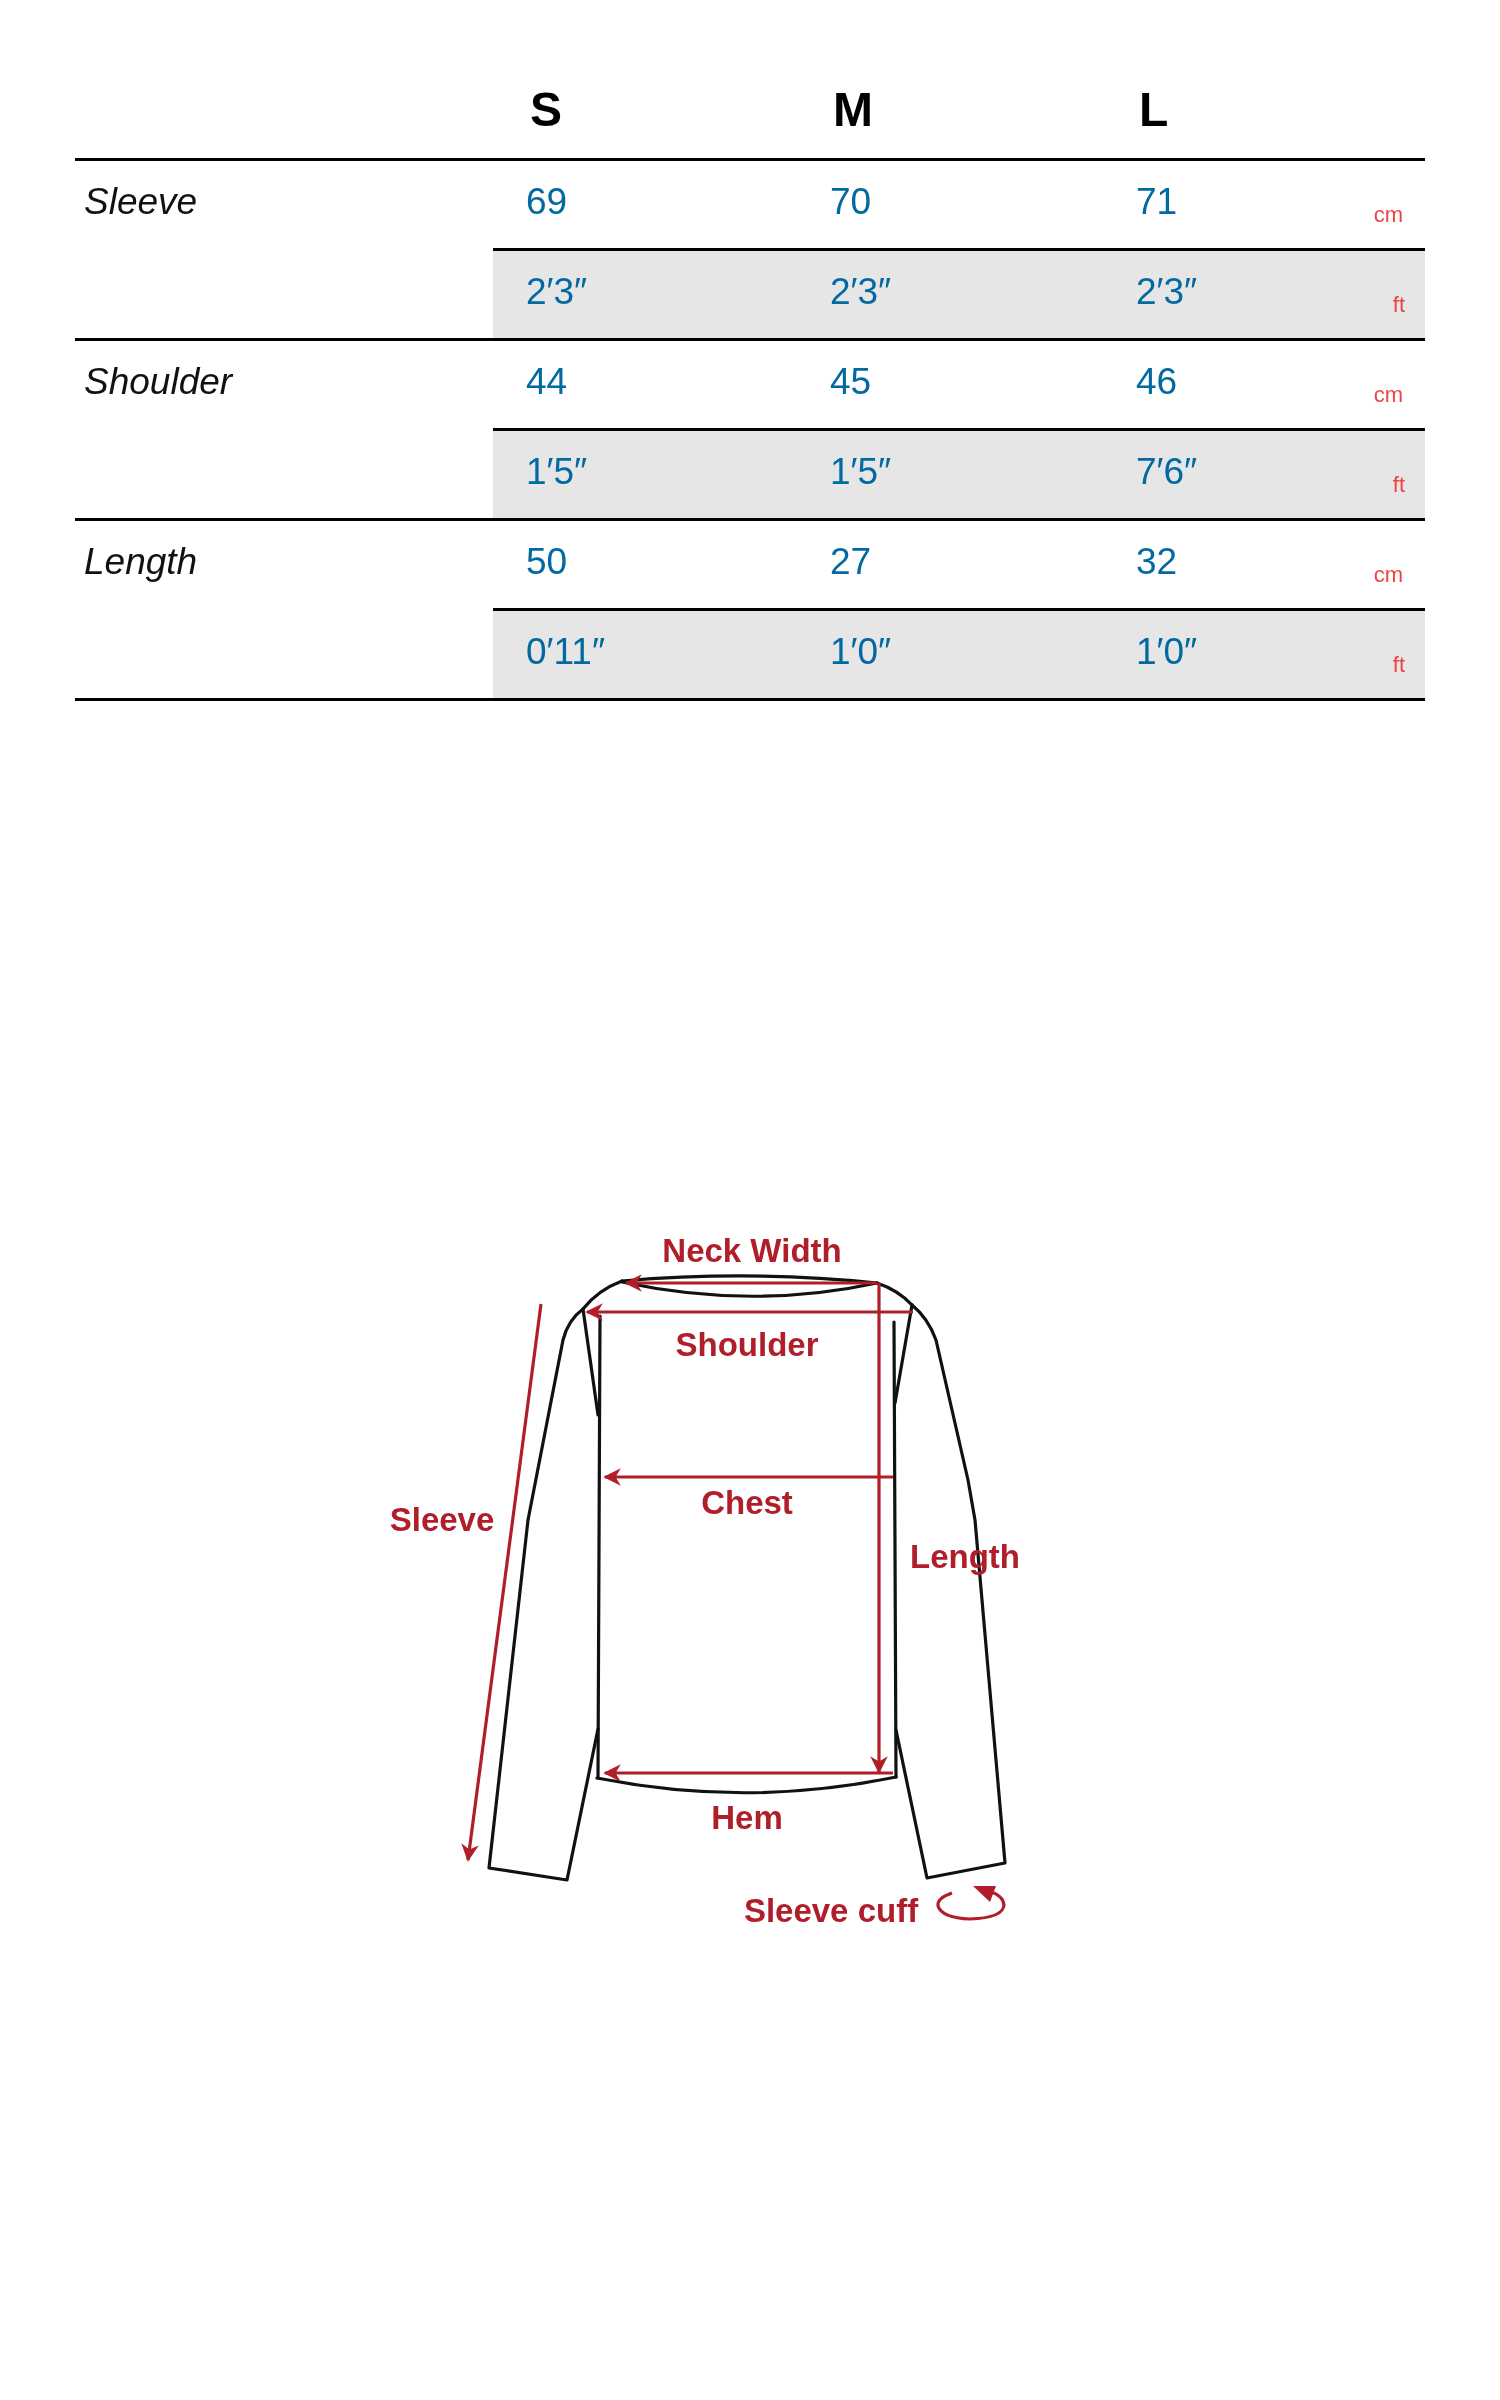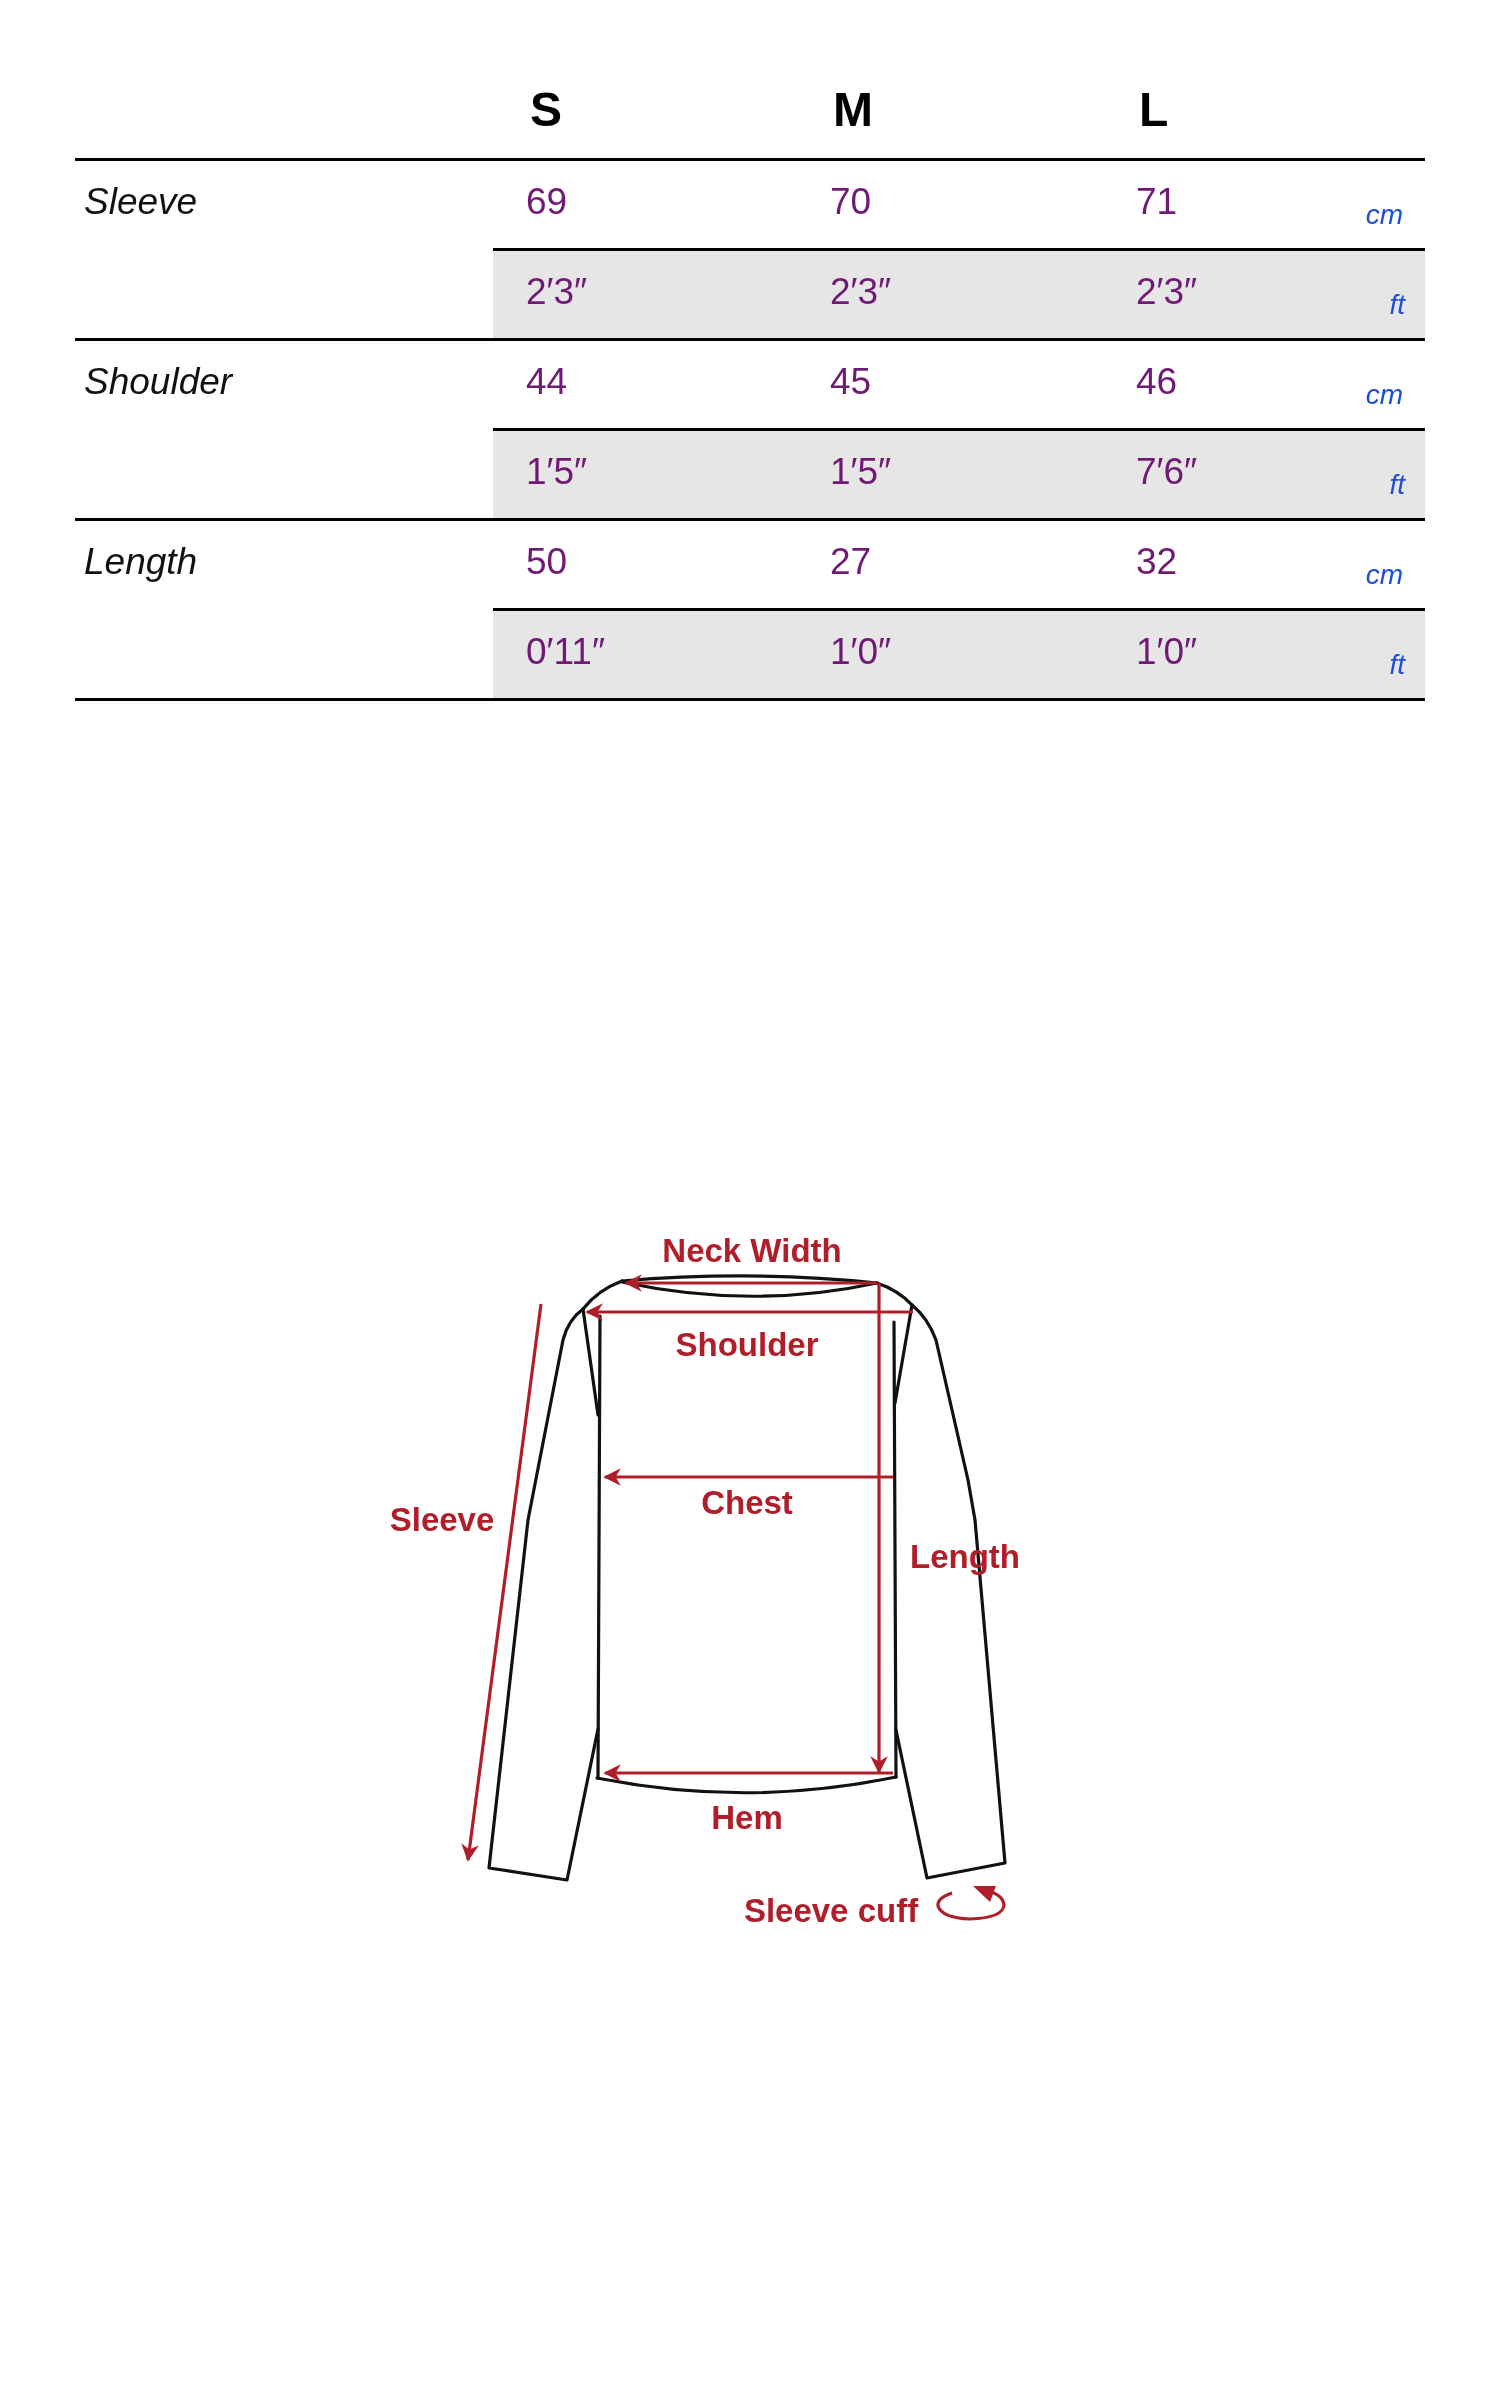--- a/index.html
+++ b/index.html
@@ -4,22 +4,22 @@
 <style>
   html, body { margin: 0; padding: 0; background: #ffffff; }
   body { width: 1500px; height: 2400px; position: relative; overflow: hidden; font-family: "Liberation Sans", sans-serif; color: #111; }
   .table { position: absolute; left: 75px; top: 0; width: 1350px; height: 760px; }
   .size-head { position: absolute; top: 80px; font-weight: bold; font-size: 48px; line-height: 60px; color: #000; }
   .rule { position: absolute; height: 3px; background: #000; }
   .rule.full { left: 0; width: 1350px; }
   .rule.part { left: 418px; width: 932px; }
   .grey { position: absolute; left: 418px; width: 932px; height: 87px; background: #e6e6e6; }
   .label { position: absolute; left: 9px; font-style: italic; font-size: 37px; line-height: 44px; color: #111; }
-  .val { position: absolute; font-size: 37px; line-height: 44px; color: #701a75; }
-  .unit { position: absolute; right: 22px; font-size: 28px; line-height: 26px; color: #1d4ed8; font-style: italic; }
+  .val { position: absolute; font-size: 37px; line-height: 44px; color: #0369a1; }
+  .unit { position: absolute; right: 22px; font-size: 22px; line-height: 26px; color: #ef4444; }
   .note { position: absolute; right: 72px; top: 722px; font-style: italic; font-size: 30px; line-height: 36px; color: #111; }
   .diagram { position: absolute; left: 0; top: 1200px; width: 1283px; height: 760px; }
   .diagram svg { position: absolute; left: 0; top: 0; }
   .dlabel { font-family: "Liberation Sans", sans-serif; font-weight: bold; font-size: 33px; fill: #b01e2a; }
 </style>
 </head>
 <body>
 
 <div class="table">
 

